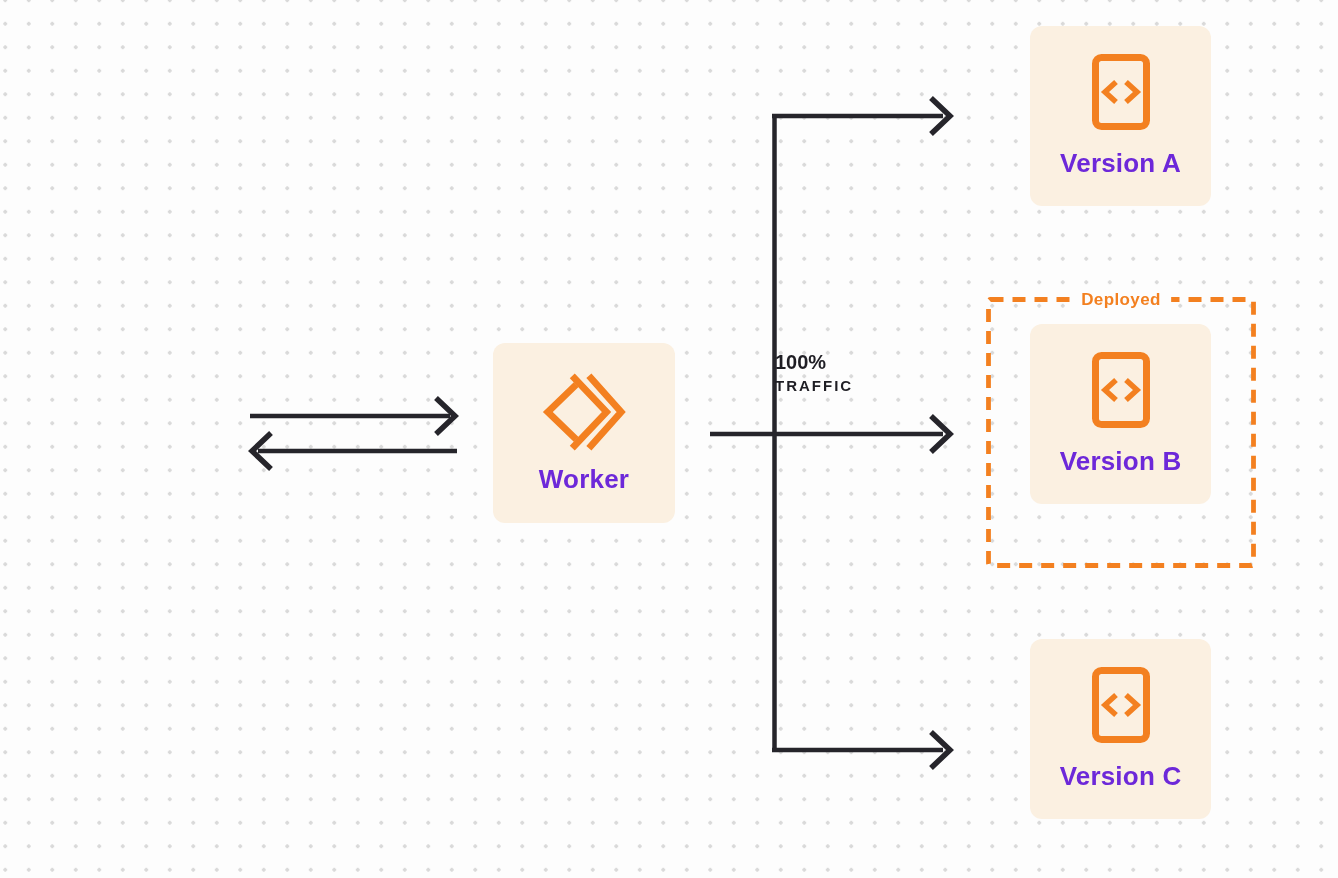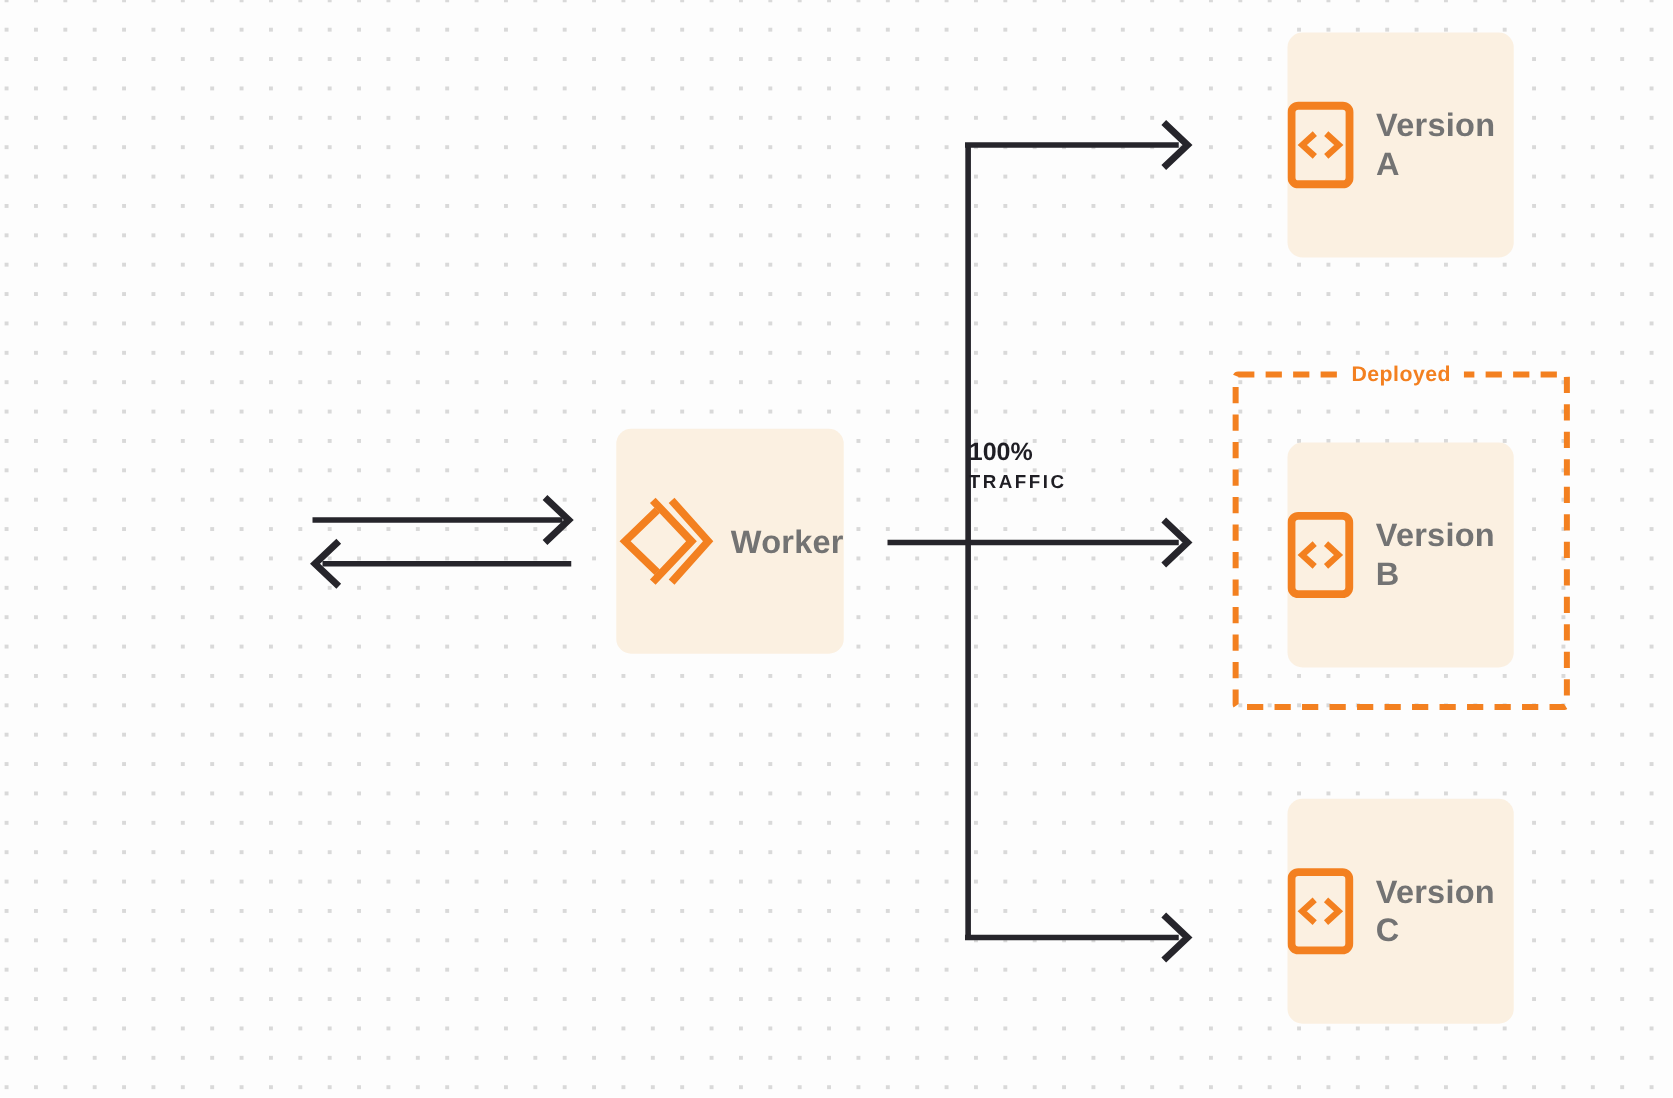--- a/index.html
+++ b/index.html
@@ -18,25 +18,25 @@
 
   svg.connectors {
     position: absolute;
     left: 0; top: 0;
     width: 1338px; height: 878px;
   }
 
   .node {
     position: absolute;
     display: flex;
-    flex-direction: row;
+    flex-direction: column;
     align-items: center;
     justify-content: center;
     box-sizing: border-box;
-    color: #737373;
+    color: #6d28d9;
     font-weight: 700;
     font-size: 26px;
     letter-spacing: 0.2px;
   }
 
   .node-client {
     left: 30px; top: 343px;
     width: 182px; height: 181px;
     background: #f5f6f7;
     border-radius: 10px;
@@ -51,21 +51,21 @@
   }
 
   .node-version {
     left: 1030px;
     width: 181px; height: 180px;
     background: #fbf0e1;
     border-radius: 12px;
     gap: 18px;
   }
   .node-version-a { top: 26px; }
-  .node-version-b { top: 354px; }
+  .node-version-b { top: 324px; }
   .node-version-c { top: 639px; }
 
   .traffic-label {
     position: absolute;
     left: 775px; top: 349px;
     width: 166px;
     color: #1f1e24;
     font-weight: 700;
   }
   .traffic-line1 { font-size: 20px; line-height: 26px; }

